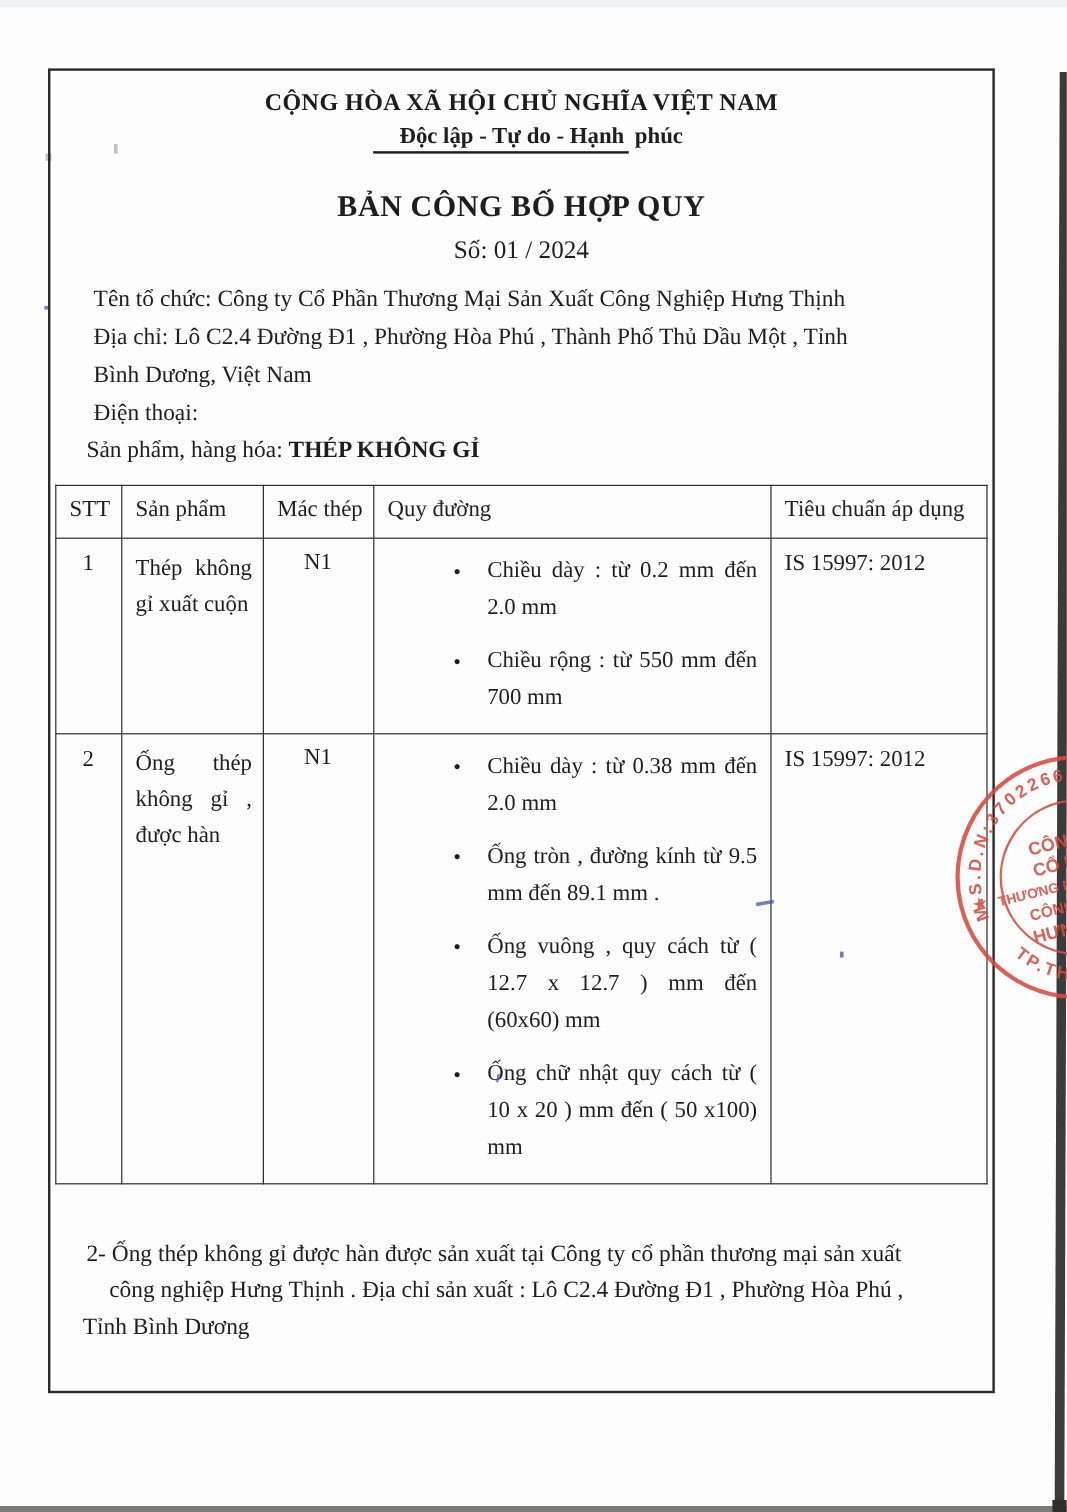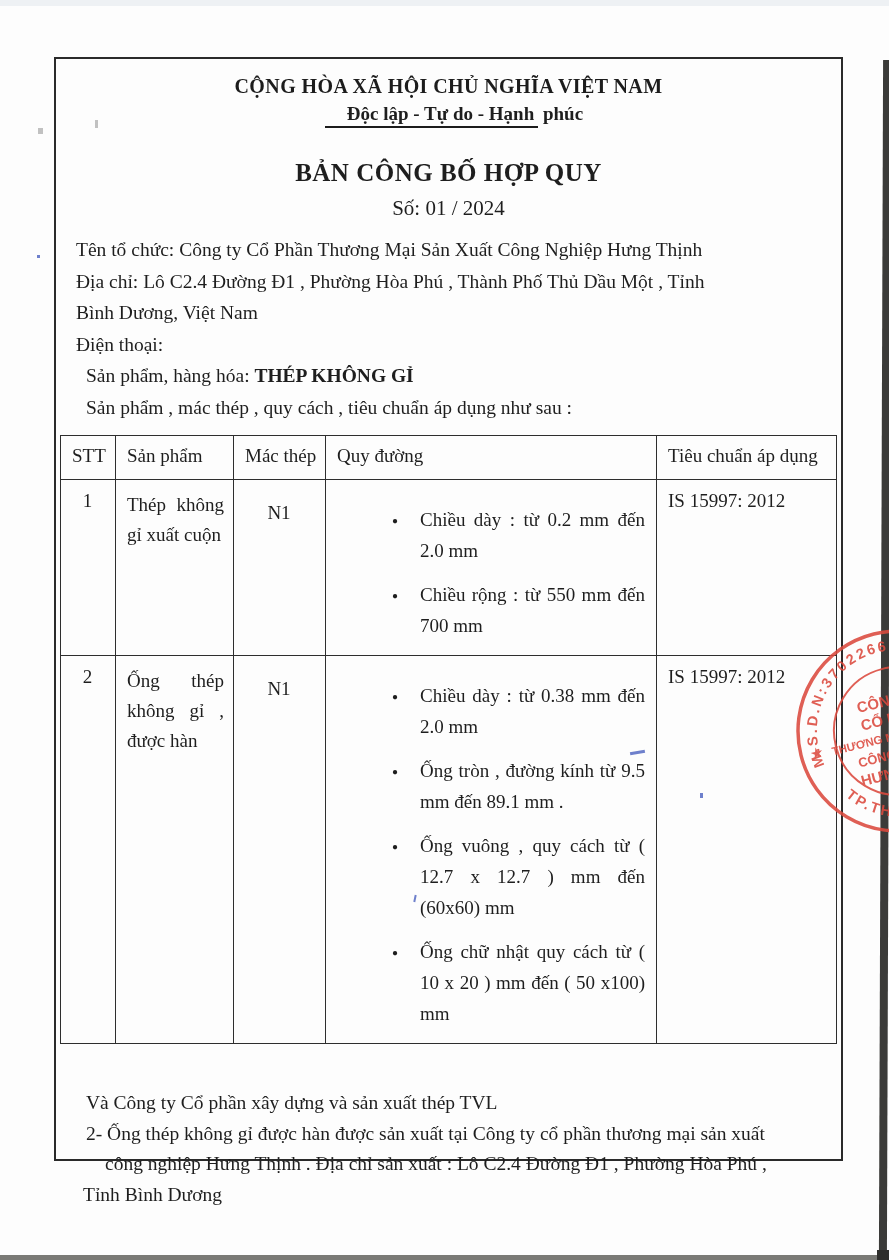--- a/index.html
+++ b/index.html
@@ -7,46 +7,46 @@
        background:#fdfdfd;font-family:"Liberation Serif",serif;color:#1e1e1e;}
   .page{position:absolute;inset:0;overflow:hidden;}
   
   .scan-top{position:absolute;left:0;top:0;width:889px;height:6px;background:#eef1f4;}
   .scan-right{position:absolute;right:0;top:60px;width:8px;height:1200px;background:#3b3b39;transform:rotate(0.2deg);}
   .scan-bottom{position:absolute;left:0;bottom:0;width:889px;height:5px;background:#7a7a76;}
   .scan-corner{position:absolute;right:0;bottom:0;width:12px;height:10px;background:#2e2e2c;}
   .speck{position:absolute;background:#9a9a9a;opacity:.6;}
 
   
-  .frame{position:absolute;left:54px;top:57px;width:789px;height:1104px;
+  .frame{position:absolute;left:40px;top:57px;width:789px;height:1104px;
          border:2px solid #2a2a2a;background:transparent;box-sizing:border-box;}
 
   .center{text-align:center;}
   .nat-title{margin-top:16px;font-weight:bold;font-size:20px;letter-spacing:.4px;color:#1c1c1c;}
   .motto{margin-top:5px;font-weight:bold;font-size:19px;padding-left:11px;}
   .motto .ul{display:inline-block;border-bottom:2.5px solid #1c1c1c;padding:0 4px 1px 22px;}
   .doc-title{margin-top:31px;font-weight:bold;font-size:25px;letter-spacing:.5px;}
   .doc-no{margin-top:9px;font-size:21px;}
 
   .body-text{font-size:19.5px;line-height:31.5px;}
-  .p-block{margin:0 16px 0 20px;}
+  .p-block{margin:0 16px 0 36px;}
   .p-indent{margin-left:30px;font-family:Liberation Serif, serif;}
   .mt14{margin-top:13px;}
   .bold{font-weight:bold;}
 
   table.spec{border-collapse:collapse;margin:12px 0 0 4px;width:776px;
              font-size:19px;color:#1e1e1e;table-layout:fixed;}
   table.spec th,table.spec td{border:1.6px solid #2e2e2e;vertical-align:top;box-sizing:border-box;}
   table.spec th{font-weight:normal;text-align:left;height:44px;padding:9px 6px 0 11px;font-size:19px;}
   th.c-stt,td.c-stt{width:55px;text-align:center;padding-left:0;}
   th.c-sp,td.c-sp{width:118px;}
   th.c-mt,td.c-mt{width:92px;text-align:center;padding-left:0;}
   th.c-qc,td.c-qc{width:331px;}
   th.c-tc,td.c-tc{width:180px;}
-  td{padding-top:22px;}
+  td{padding-top:9px;}
   td.c-stt{padding-top:10px;}
   td.c-sp{padding:10px 9px 0 11px;text-align:justify;line-height:30px;}
   td.c-tc{padding:10px 6px 0 11px;}
   td.c-qc ul{margin:2px 10px 0 0;padding:0 0 0 93px;list-style:none;line-height:31px;}
   td.c-qc li{position:relative;text-align:justify;margin-bottom:13px;}
   td.c-qc li::before{content:"●";position:absolute;left:-28px;top:1px;font-size:10px;}
   tr.r1 td{height:92px;}
   tr.r2 td{height:238px;}
 
   .notes{margin-top:44px;}
@@ -73,21 +73,20 @@
     <div class="center motto"><span class="ul">Độc lập - Tự do - Hạnh</span><span> phúc</span></div>
     <div class="center doc-title">BẢN CÔNG BỐ HỢP QUY</div>
     <div class="center doc-no">Số: 01 / 2024</div>
 
     <div class="body-text">
       <div class="p-block mt14">Tên tổ chức: Công ty Cổ Phần Thương Mại Sản Xuất Công Nghiệp Hưng Thịnh</div>
       <div class="p-block">Địa chỉ: Lô C2.4 Đường Đ1 , Phường Hòa Phú , Thành Phố Thủ Dầu Một , Tỉnh</div>
       <div class="p-block">Bình Dương, Việt Nam</div>
       <div class="p-block">Điện thoại:</div>
       <div class="p-block p-indent"><span>Sản phẩm, hàng hóa: </span><span class="bold">THÉP KHÔNG GỈ</span></div>
-      <div class="p-block p-indent">Sản phẩm , mác thép , quy cách , tiêu chuẩn áp dụng như sau :</div>
     </div>
 
     <table class="spec">
       <tbody>
           <tr>
         <th class="c-stt">STT</th>
         <th class="c-sp">Sản phẩm</th>
         <th class="c-mt">Mác thép</th>
         <th class="c-qc">Quy đường</th>
         <th class="c-tc">Tiêu chuẩn áp dụng</th>
@@ -115,21 +114,20 @@
             <li>Ống vuông , quy cách từ ( 12.7 x 12.7 ) mm đến (60x60) mm</li>
             <li>Ống chữ nhật quy cách từ ( 10 x 20 ) mm đến ( 50 x100) mm</li>
           </ul>
         </td>
         <td class="c-tc">IS 15997: 2012</td>
       </tr>
     </tbody>
       </table>
 
     <div class="body-text notes">
-      <div class="note-line">Và Công ty Cổ phần xây dựng và sản xuất thép TVL</div>
       <div class="note-line">2-  Ống thép không gỉ được hàn được sản xuất tại Công ty cổ phần thương mại sản xuất</div>
       <div class="note-hang">công nghiệp Hưng Thịnh . Địa chỉ sản xuất : Lô C2.4 Đường Đ1 , Phường Hòa Phú ,</div>
       <div class="note-flush">Tỉnh Bình Dương</div>
 
     </div>
   </div>
 
   <div class="bluemark" style="left:630px;top:751px;width:15px;height:3px;transform:rotate(-10deg);"></div>
   <div class="bluemark" style="left:700px;top:793px;width:3px;height:5px;"></div>
   <div class="bluemark" style="left:414px;top:895px;width:2px;height:7px;transform:rotate(12deg);"></div>

